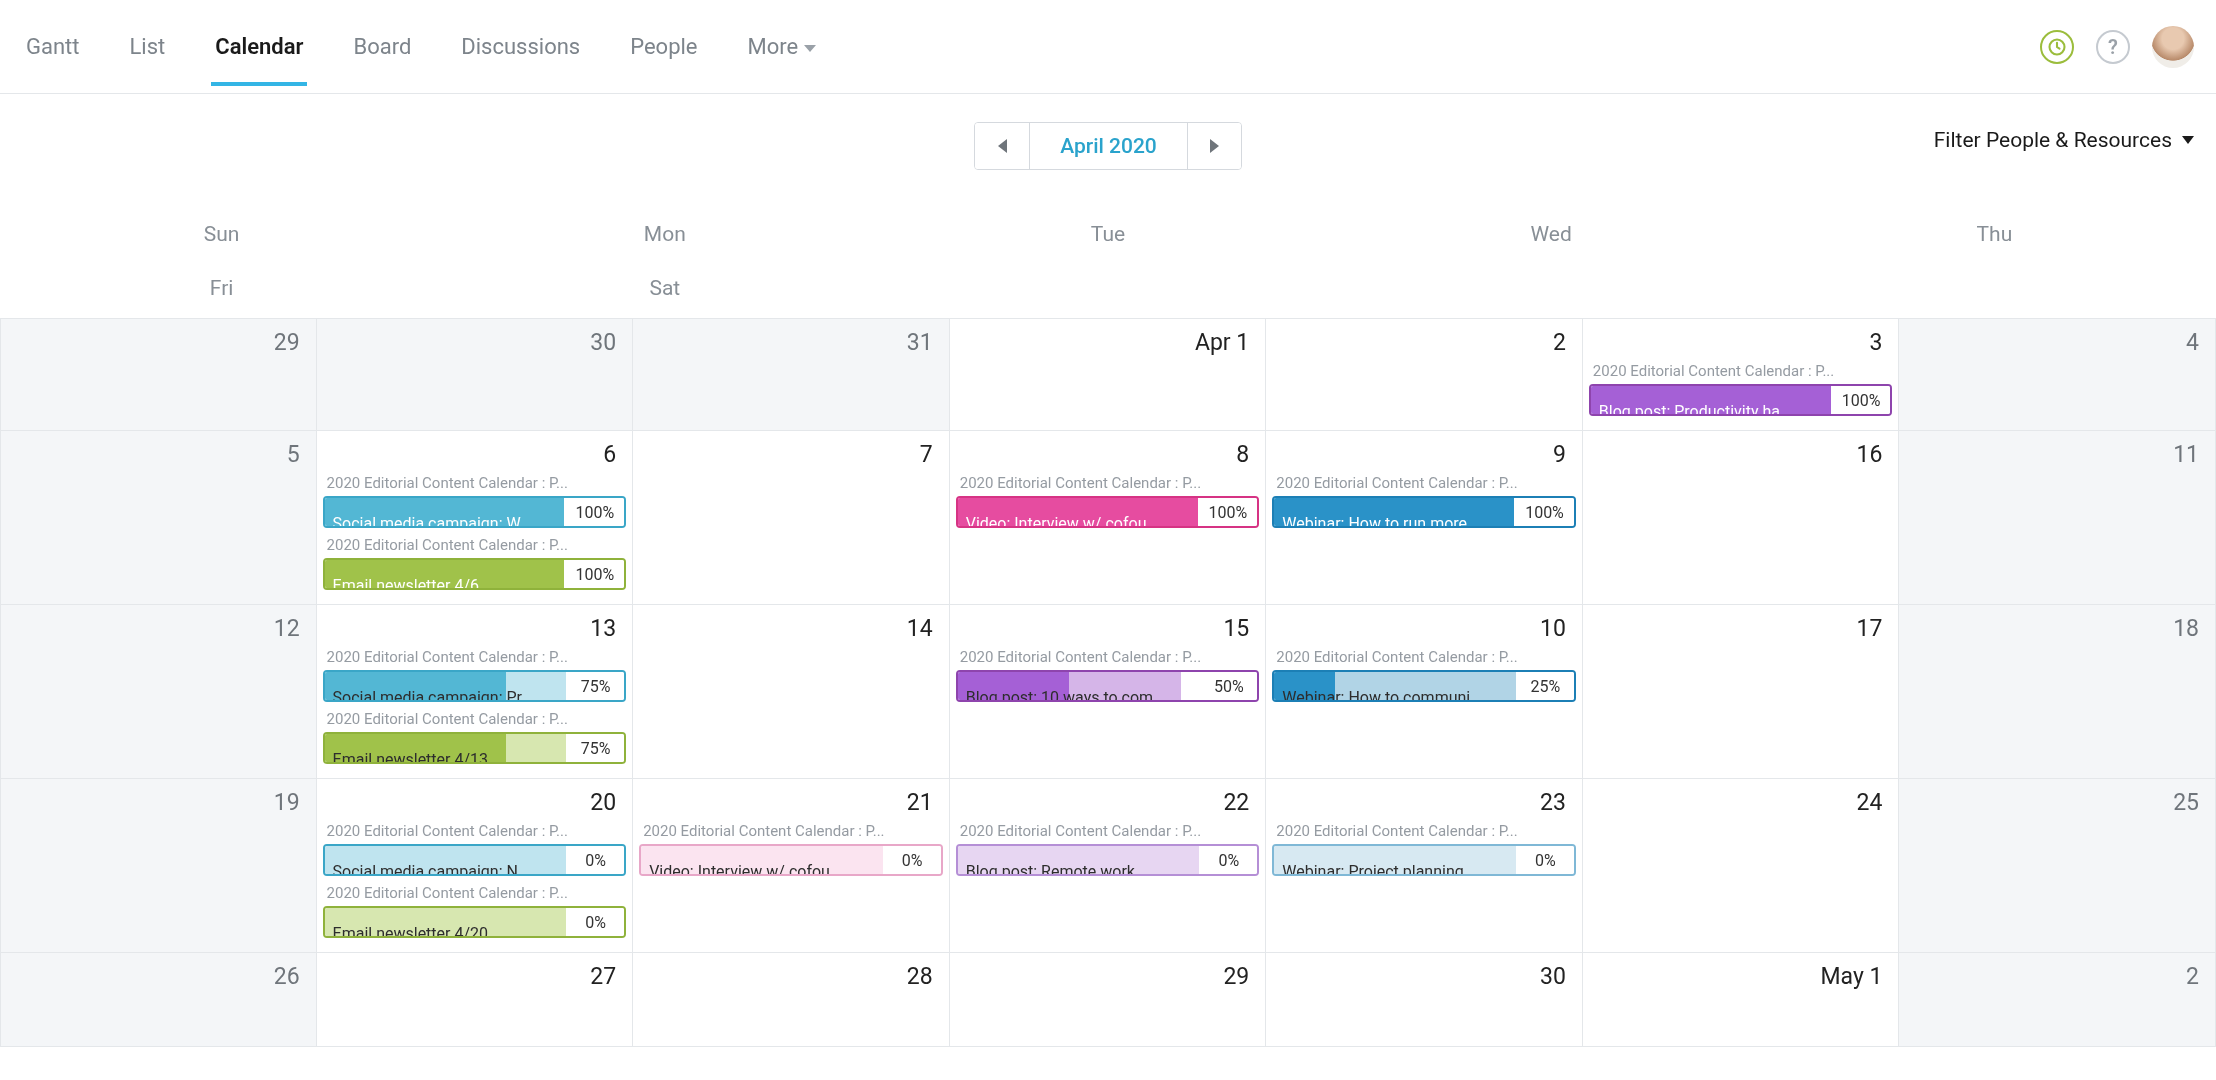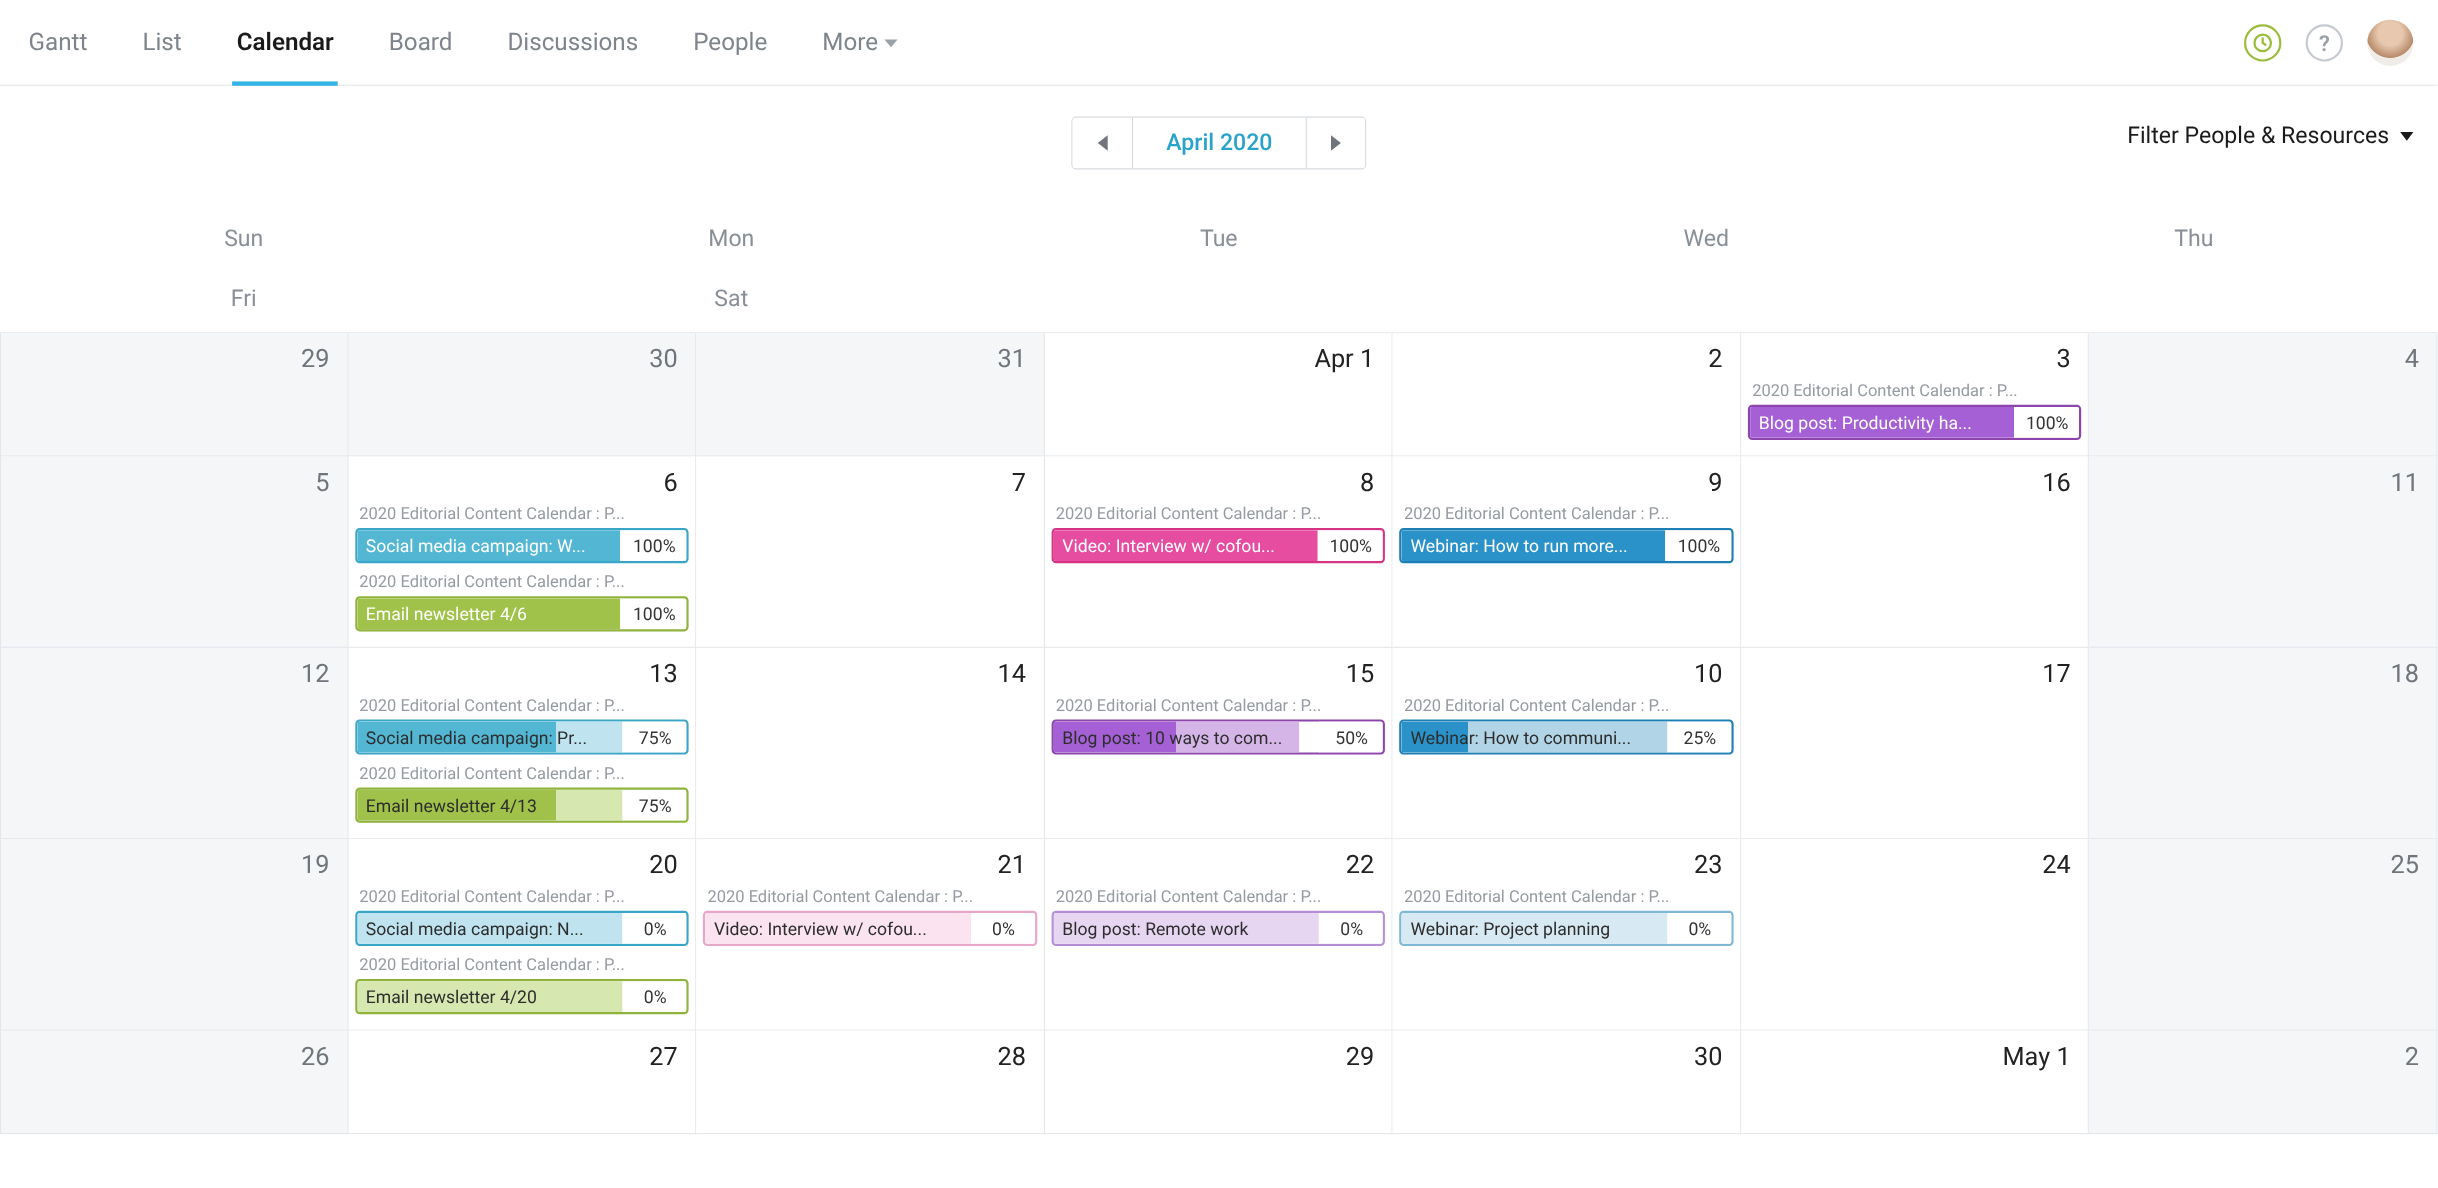--- a/index.html
+++ b/index.html
@@ -8,21 +8,21 @@
   background: #fff;
   color: #333;
   width: 2216px;
   height: 1080px;
   overflow: hidden;
   transform-origin: top left;
 }
 .topnav {
   display: flex;
   align-items: center;
-  height: 78px;
+  height: 94px;
   padding: 0 22px;
   border-bottom: 1px solid #e4e7ea;
 }
 .tabs { display: flex; gap: 42px; }
 .tab {
   font-size: 22px;
   color: #7d848b;
   padding: 26px 4px;
   cursor: pointer;
   position: relative;
@@ -132,21 +132,21 @@
 }
 .event {
   display: flex; align-items: stretch;
   border: 2px solid;
   border-radius: 4px;
   height: 32px; margin: 2px 0 6px;
   font-size: 16px;
   overflow: hidden;
 }
 .event .label {
-  flex: 1; padding: 5px 8px;
+  flex: 1; padding: 16px 8px;
   white-space: nowrap; overflow: hidden; text-overflow: ellipsis;
   color: #2d2d2d;
 }
 .event .pct {
   background: #fff; color: #333;
   padding: 5px 10px; min-width: 58px;
   border-left: 1px solid #fff;
   text-align: center;
 }
 .event.filled .label { color: #fff; }

